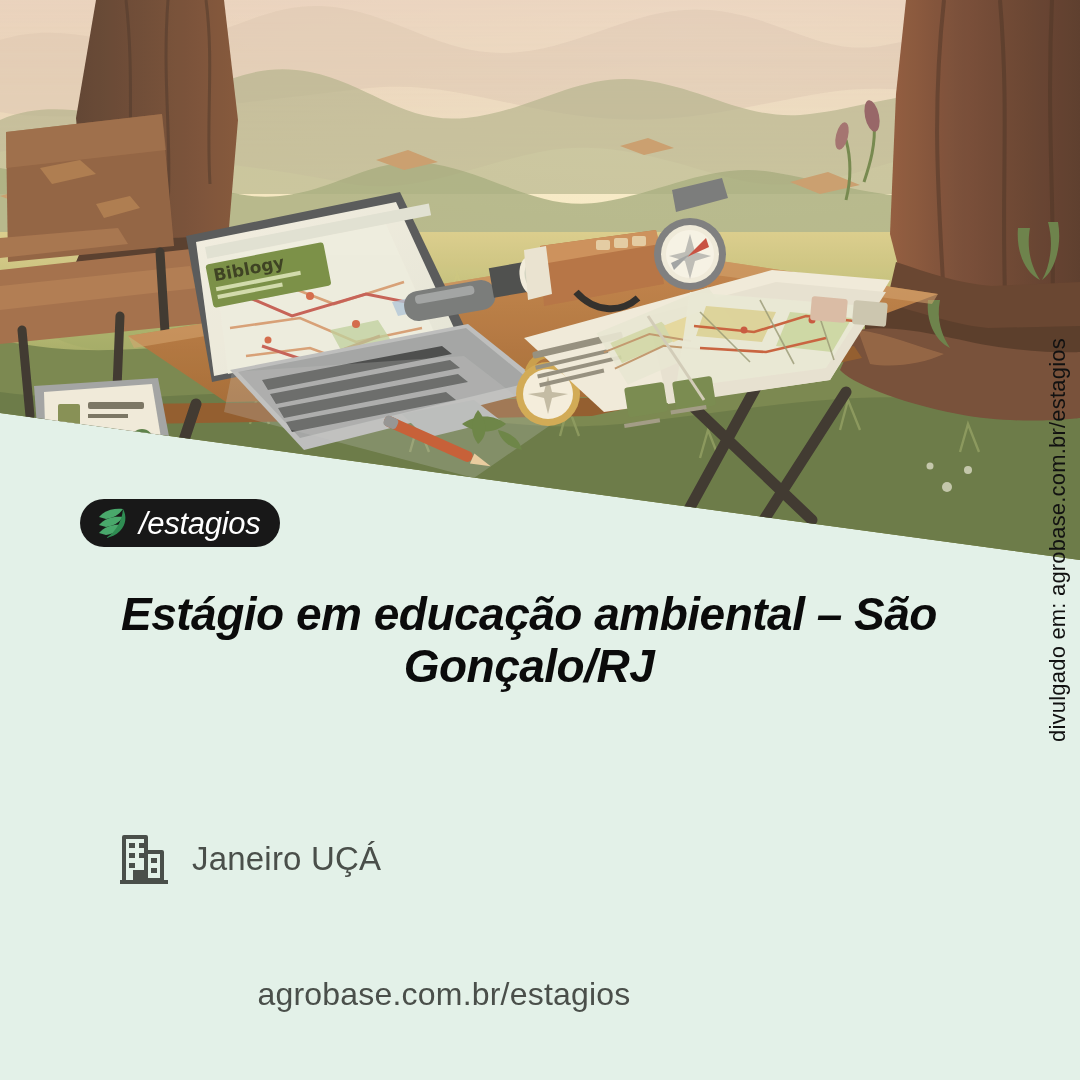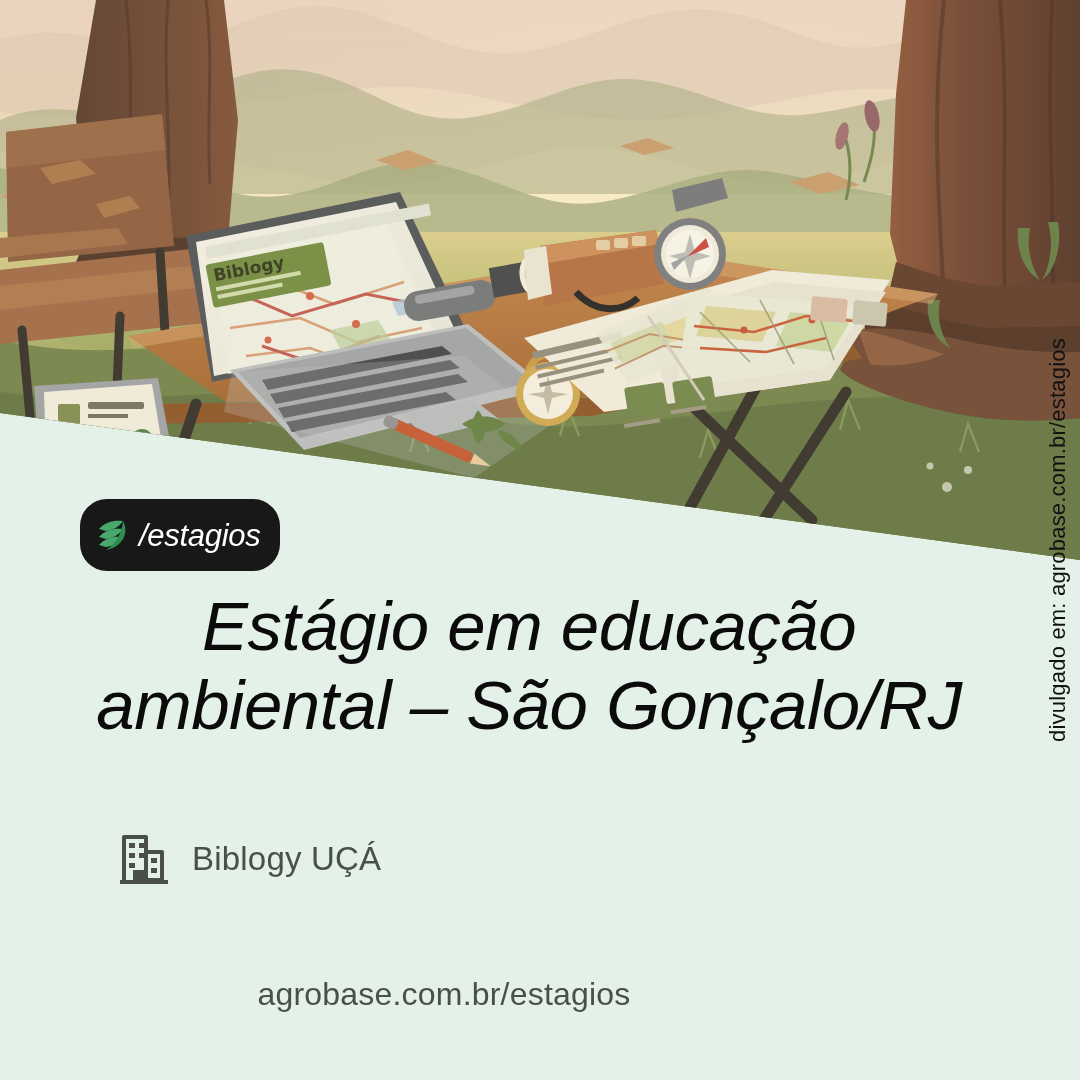--- a/index.html
+++ b/index.html
@@ -15,38 +15,38 @@
   #hero{
     position:absolute;left:0;top:0;width:1080px;height:575px;
     overflow:hidden;
     -webkit-clip-path:polygon(0 0,1080px 0,1080px 560px,0 413px);
     clip-path:polygon(0 0,1080px 0,1080px 560px,0 413px);
   }
   #hero svg{display:block;width:1080px;height:575px;}
 
   
   #logo-pill{
-    position:absolute;left:80px;top:499px;height:72px;
+    position:absolute;left:80px;top:499px;height:48px;
     display:flex;align-items:center;gap:9px;
     background:#181818;border-radius:27px;padding:0 20px 0 16px;
   }
   #logo-pill .mark{width:34px;height:30px;flex:none;}
   #logo-pill .wordmark{
     color:#fff;font-size:31px;font-style:italic;font-weight:400;
     letter-spacing:-0.3px;line-height:1;white-space:nowrap;
     font-family:"Liberation Sans","DejaVu Sans",sans-serif;
   }
 
   
   #title{
     position:absolute;left:54px;top:588px;width:950px;
     text-align:center;
     color:#0b0b0b;
-    font-size:69px;line-height:1.14;
-    font-weight:normal;font-style:italic;
+    font-size:46px;line-height:1.14;
+    font-weight:bold;font-style:italic;
     letter-spacing:-0.5px;
     font-family:"Liberation Sans","DejaVu Sans",sans-serif;
   }
 
   
   #meta{
     position:absolute;top:832px;left:0;width:1080px;
     display:flex;justify-content:flex-start;
     padding-left:118px;box-sizing:border-box;
   }
@@ -412,21 +412,21 @@
             <rect x="21" y="11" width="6" height="5"></rect>
           <rect x="11" y="21" width="6" height="5"></rect>
             <rect x="21" y="21" width="6" height="5"></rect>
           <rect x="11" y="31" width="6" height="5"></rect>
           <rect x="33" y="26" width="6" height="5"></rect>
             <rect x="33" y="36" width="6" height="5"></rect>
           <rect x="15" y="38" width="12" height="10"></rect>
         </g>
         <rect x="2" y="48" width="48" height="4" fill="#4a4f4a"></rect>
       </svg>
-      <span class="txt">Biblogy UÇÁ</span>
+      <span class="txt">Janeiro UÇÁ</span>
     </div>
 
 
   </div>
 
   <div id="footer">agrobase.com.br/estagios</div>
 
   <div id="side-credit">
     <span>divulgado em: agrobase.com.br/estagios</span>
   </div>

